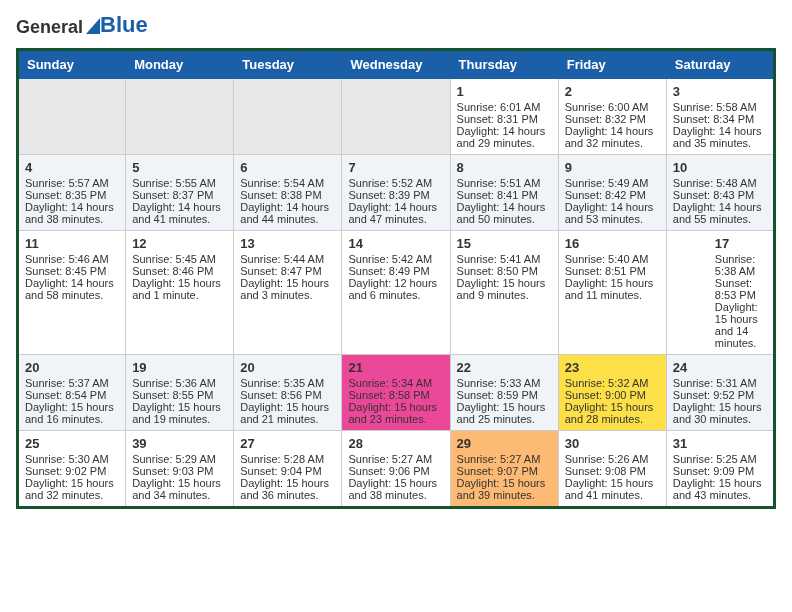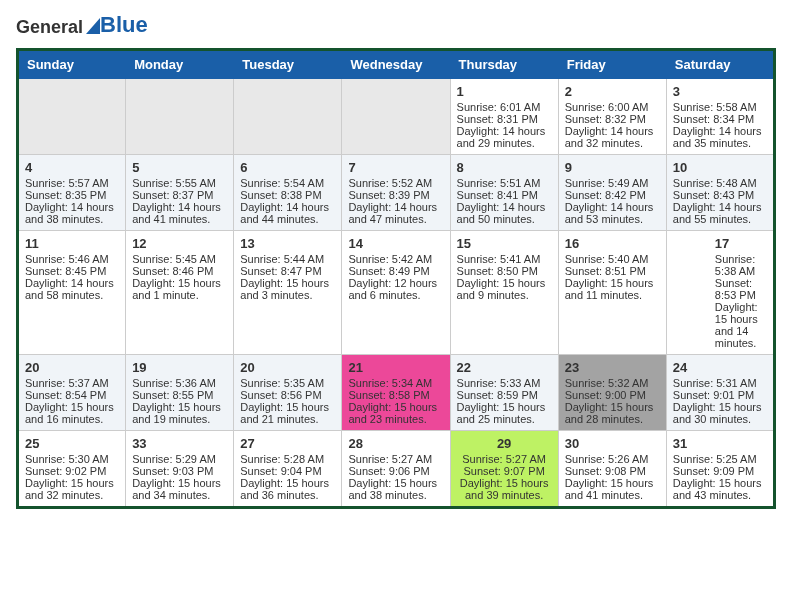--- a/index.html
+++ b/index.html
@@ -253,59 +253,59 @@
           <div>Sunrise: 5:34 AM</div>
           <div>Sunset: 8:58 PM</div>
           <div>Daylight: 15 hours and 23 minutes.</div>
         </td>
         <td style="background: rgb(240, 244, 248);">
           <span class="day-num">22</span>
           <div>Sunrise: 5:33 AM</div>
           <div>Sunset: 8:59 PM</div>
           <div>Daylight: 15 hours and 25 minutes.</div>
         </td>
-        <td style="background: #a3a3a3;">
+        <td style="background: #fde047;">
           <span class="day-num">23</span>
           <div>Sunrise: 5:32 AM</div>
           <div>Sunset: 9:00 PM</div>
           <div>Daylight: 15 hours and 28 minutes.</div>
         </td>
         <td style="background: rgb(240, 244, 248);">
           <span class="day-num">24</span>
           <div>Sunrise: 5:31 AM</div>
-          <div>Sunset: 9:01 PM</div>
+          <div>Sunset: 9:52 PM</div>
           <div>Daylight: 15 hours and 30 minutes.</div>
         </td>
       </tr>
       <tr class="row-5">
         <td style="background: rgb(255, 255, 255);">
           <span class="day-num">25</span>
           <div>Sunrise: 5:30 AM</div>
           <div>Sunset: 9:02 PM</div>
           <div>Daylight: 15 hours and 32 minutes.</div>
         </td>
         <td style="background: rgb(255, 255, 255);">
-          <span class="day-num">33</span>
+          <span class="day-num">39</span>
           <div>Sunrise: 5:29 AM</div>
           <div>Sunset: 9:03 PM</div>
           <div>Daylight: 15 hours and 34 minutes.</div>
         </td>
         <td style="background: rgb(255, 255, 255);">
           <span class="day-num">27</span>
           <div>Sunrise: 5:28 AM</div>
           <div>Sunset: 9:04 PM</div>
           <div>Daylight: 15 hours and 36 minutes.</div>
         </td>
         <td style="background: rgb(255, 255, 255);">
           <span class="day-num">28</span>
           <div>Sunrise: 5:27 AM</div>
           <div>Sunset: 9:06 PM</div>
           <div>Daylight: 15 hours and 38 minutes.</div>
         </td>
-        <td style="background: #bef264; text-align: center;">
+        <td style="background: #fdba74;">
           <span class="day-num">29</span>
           <div>Sunrise: 5:27 AM</div>
           <div>Sunset: 9:07 PM</div>
           <div>Daylight: 15 hours and 39 minutes.</div>
         </td>
         <td style="background: rgb(255, 255, 255);">
           <span class="day-num">30</span>
           <div>Sunrise: 5:26 AM</div>
           <div>Sunset: 9:08 PM</div>
           <div>Daylight: 15 hours and 41 minutes.</div>

